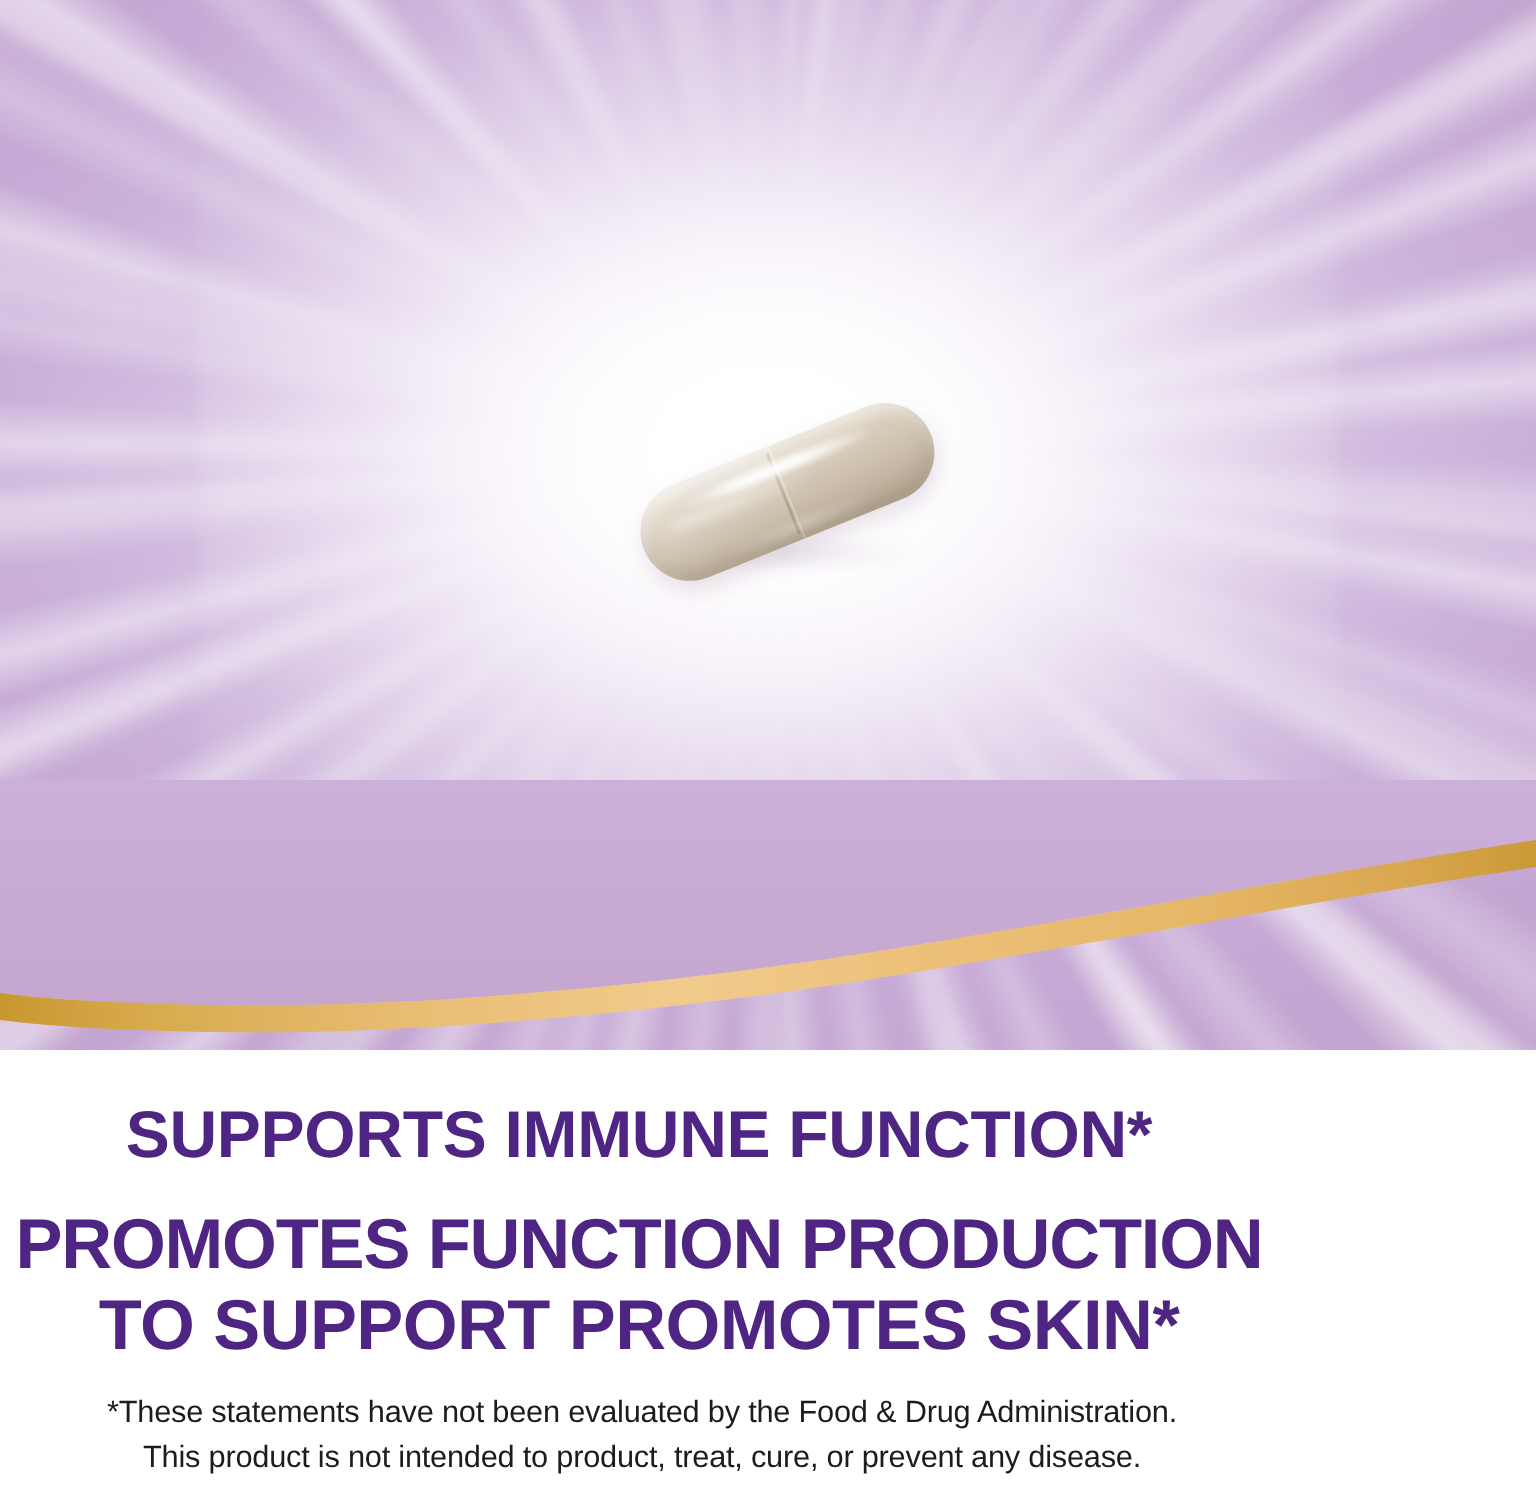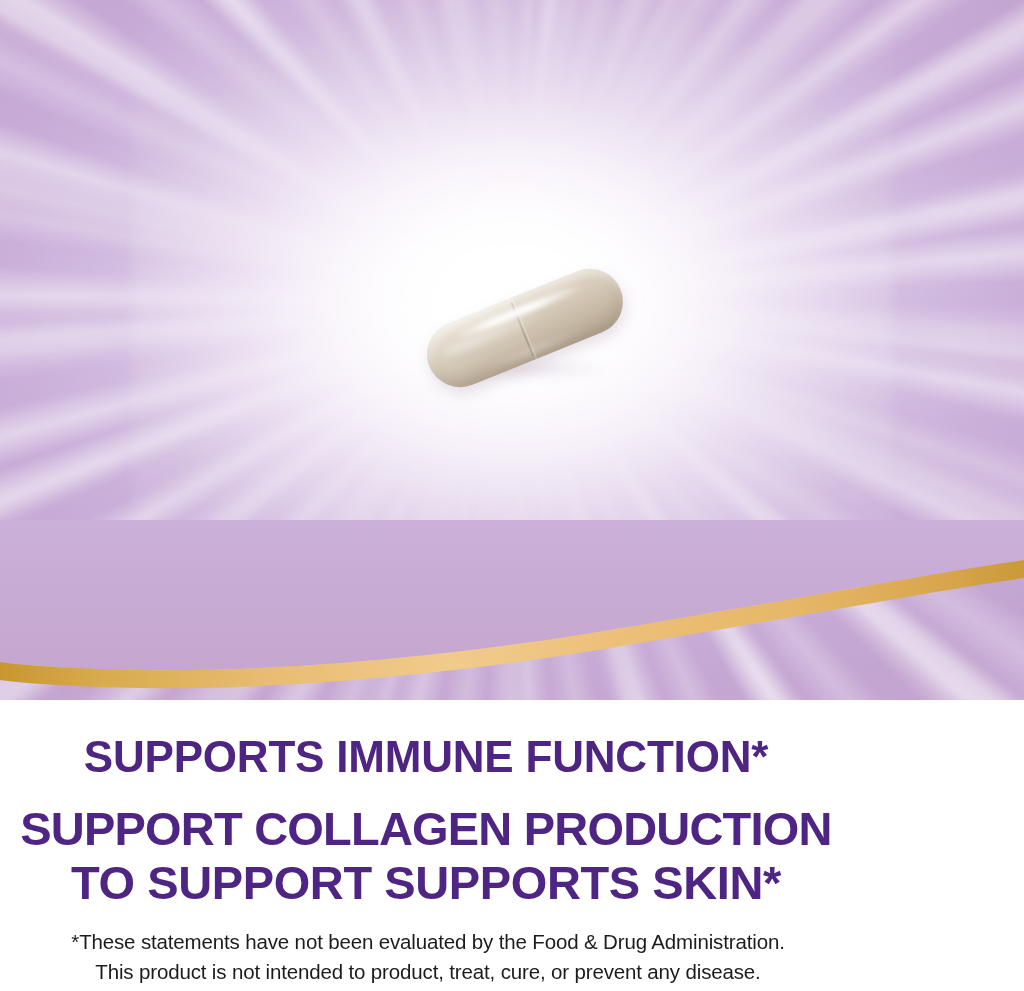--- a/index.html
+++ b/index.html
@@ -212,22 +212,22 @@
 
       <path d="M0,0 L1024,0 L1024,40 C900,58 740,90 560,118 C400,142 250,152 140,150 C80,149 30,146 0,142 Z" fill="url(#purpfade)"></path>
 
       <path d="M0,142 C30,146 80,149 140,150 C250,152 400,142 560,118 C740,90 900,58 1024,40
                L1024,58 C900,76 740,108 560,136 C400,160 250,170 140,168 C80,167 30,164 0,160 Z" fill="url(#goldgrad)"></path>
     </svg>
   </div>
 
   <div class="claims">
     <div class="claim-line claim-1">SUPPORTS IMMUNE FUNCTION*</div>
-    <div class="claim-line claim-2">SUPPORT COLLAGEN PRODUCTION</div>
-    <div class="claim-line claim-3">TO SUPPORT SUPPORTS SKIN*</div>
+    <div class="claim-line claim-2">PROMOTES FUNCTION PRODUCTION</div>
+    <div class="claim-line claim-3">TO SUPPORT PROMOTES SKIN*</div>
   </div>
 
   <div class="disclaimer">
     <div>*These statements have not been evaluated by the Food &amp; Drug Administration.</div>
     <div>This product is not intended to product, treat, cure, or prevent any disease.</div>
   </div>
 
 </div>
 
 </body></html>

